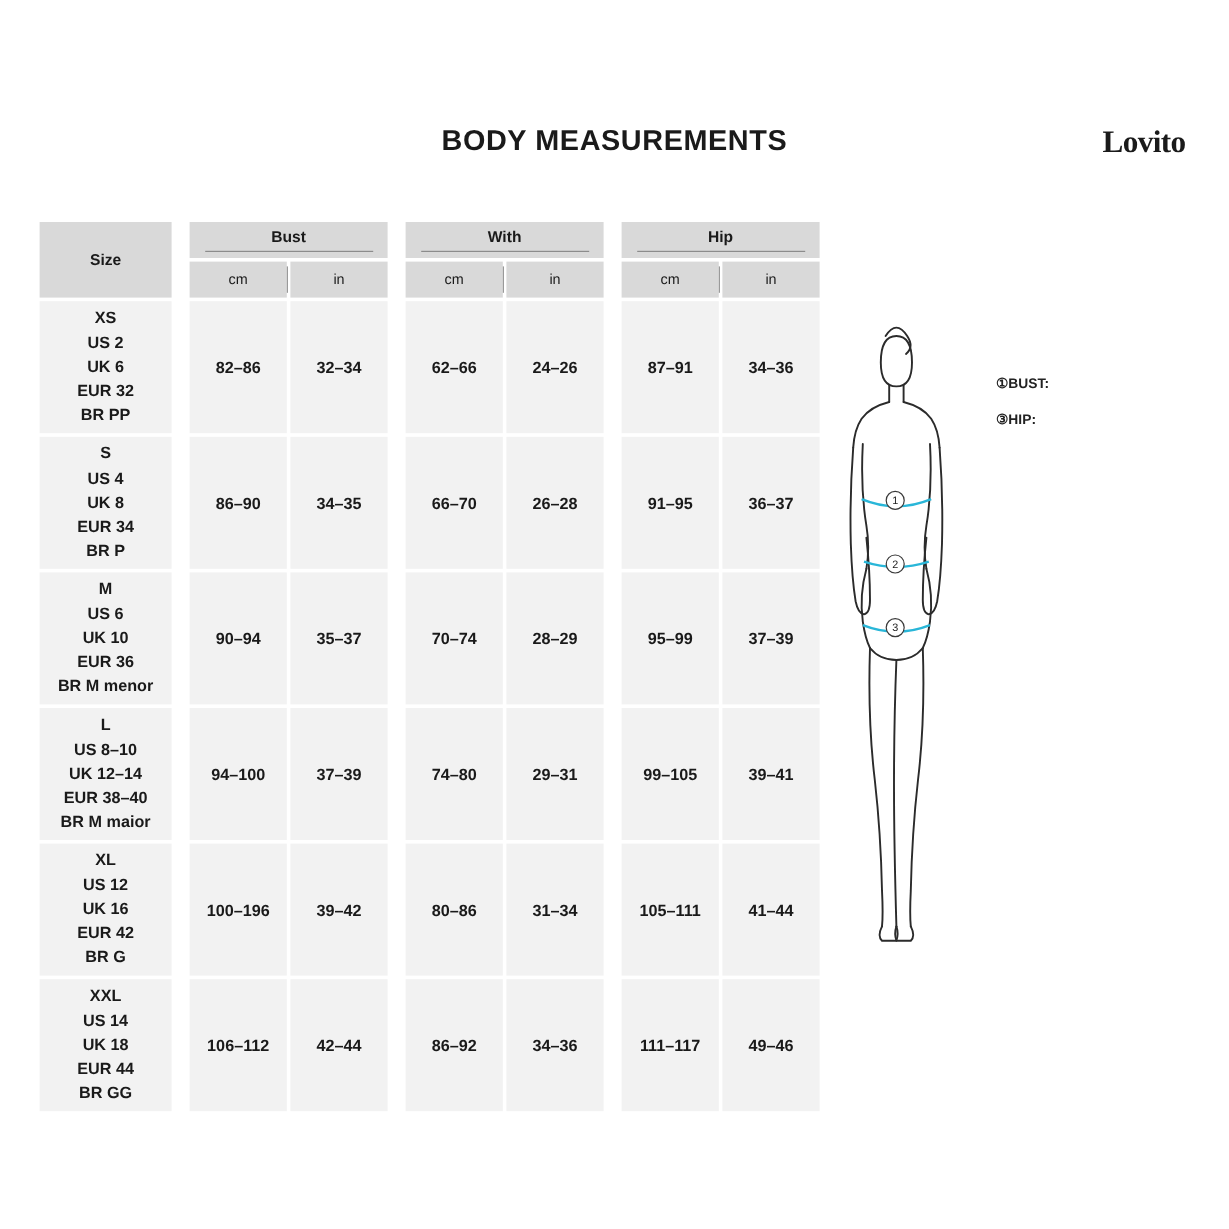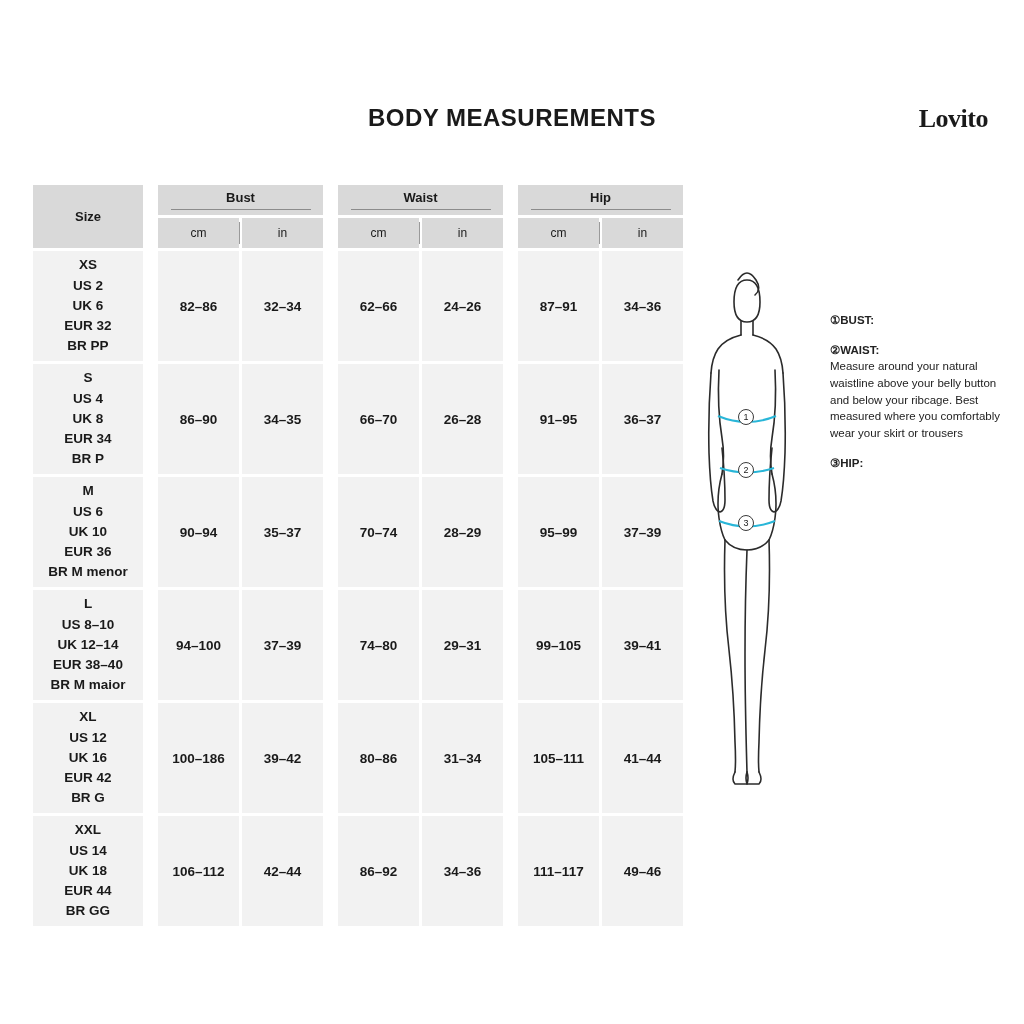--- a/index.html
+++ b/index.html
@@ -143,21 +143,21 @@
     <thead>
       <tr>
         <th class="sizehead" rowspan="2">Size</th>
         <th class="spacer-col" rowspan="2"></th>
         <th class="grp" colspan="2">
           <span>Bust</span>
           <span class="grp-underline"></span>
         </th>
         <th class="spacer-col" rowspan="2"></th>
         <th class="grp" colspan="2">
-          <span>Waist</span>
+          <span>With</span>
           <span class="grp-underline"></span>
         </th>
         <th class="spacer-col" rowspan="2"></th>
         <th class="grp" colspan="2">
           <span>Hip</span>
           <span class="grp-underline"></span>
         </th>
       </tr>
       <tr>
         <th class="unit left">cm</th>
@@ -213,21 +213,21 @@
         <td class="spacer-col"></td>
         <td class="val">74–80</td>
         <td class="val">29–31</td>
         <td class="spacer-col"></td>
         <td class="val">99–105</td>
         <td class="val">39–41</td>
       </tr>
       <tr>
         <td class="sizecell">XL<br>US 12<br>UK 16<br>EUR 42<br>BR G</td>
         <td class="spacer-col"></td>
-        <td class="val">100–186</td>
+        <td class="val">100–196</td>
         <td class="val">39–42</td>
         <td class="spacer-col"></td>
         <td class="val">80–86</td>
         <td class="val">31–34</td>
         <td class="spacer-col"></td>
         <td class="val">105–111</td>
         <td class="val">41–44</td>
       </tr>
       <tr>
         <td class="sizecell">XXL<br>US 14<br>UK 18<br>EUR 44<br>BR GG</td>
@@ -282,21 +282,17 @@
     <span class="num-badge" style="left:66px; top:151px;">1</span>
     <span class="num-badge" style="left:66px; top:204px;">2</span>
     <span class="num-badge" style="left:66px; top:257px;">3</span>
   </div>
 
   <div id="notes">
     <div class="note">
       <span class="note-title">①BUST:</span>
     </div>
     <div class="note">
-      <span class="note-title">②WAIST:</span>
-      <span class="note-body">Measure around your natural waistline above your belly button and below your ribcage. Best measured where you comfortably wear your skirt or trousers</span>
-    </div>
-    <div class="note">
       <span class="note-title">③HIP:</span>
     </div>
   </div>
 
 </div>
 
 </body></html>

